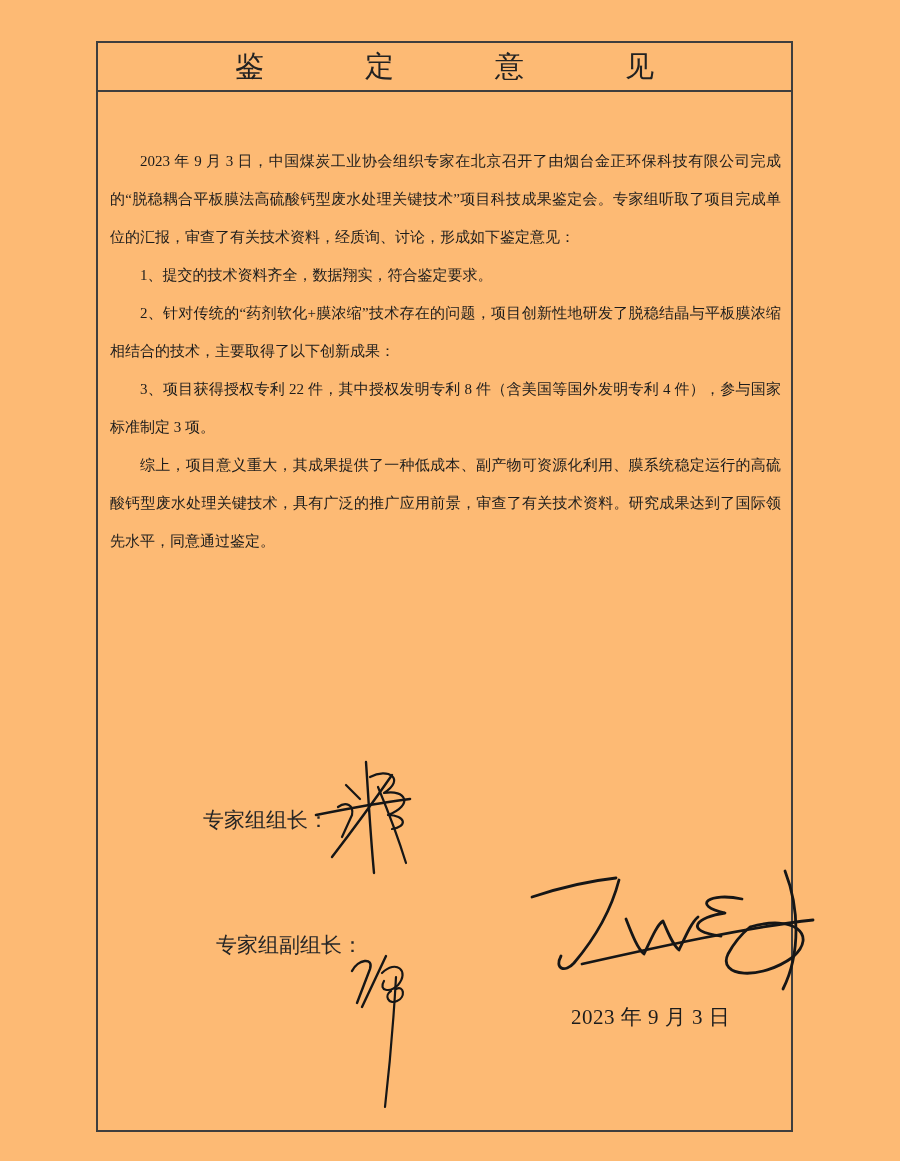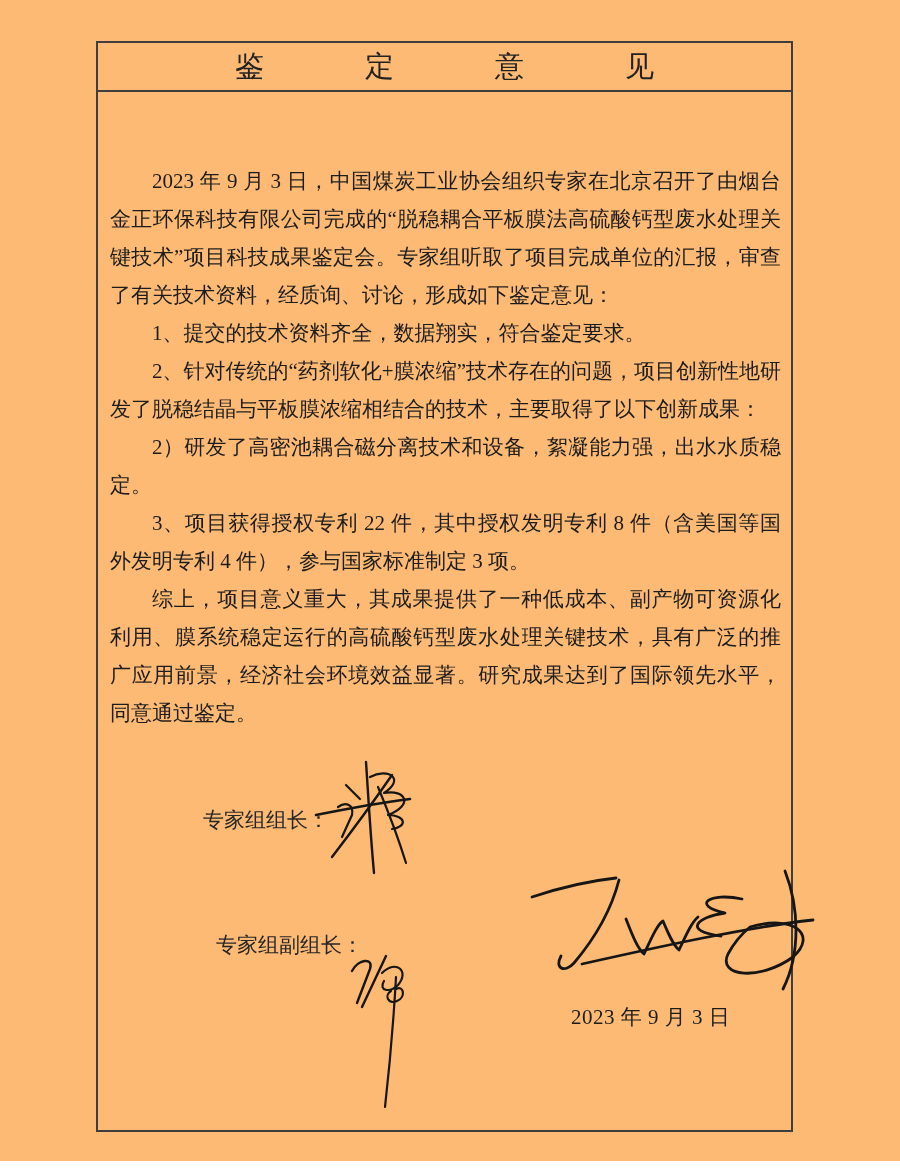--- a/index.html
+++ b/index.html
@@ -33,24 +33,23 @@
   .doc-title {
     font-size: 29px;
     line-height: 1;
     letter-spacing: 101px;   
     margin-right: -101px;    
     white-space: nowrap;
     color: #222222;
   }
   .doc-body {
     padding: 50px 10px 0 12px;
-    font-size: 21px;
+    font-size: 15px;
     line-height: 38px;
     text-align: justify;
-    margin-top: 20px;
   }
   .doc-body p {
     margin: 0;
     text-indent: 2em;
   }
   .sig-label {
     position: absolute;
     font-size: 21px;
     white-space: nowrap;
     color: #262626;
@@ -87,23 +86,22 @@
   <div class="doc-box">
 
     <div class="title-row">
       <div class="doc-title">鉴定意见</div>
     </div>
 
     <div class="doc-body">
       <p>2023 年 9 月 3 日，中国煤炭工业协会组织专家在北京召开了由烟台金正环保科技有限公司完成的“脱稳耦合平板膜法高硫酸钙型废水处理关键技术”项目科技成果鉴定会。专家组听取了项目完成单位的汇报，审查了有关技术资料，经质询、讨论，形成如下鉴定意见：</p>
       <p>1、提交的技术资料齐全，数据翔实，符合鉴定要求。</p>
       <p>2、针对传统的“药剂软化+膜浓缩”技术存在的问题，项目创新性地研发了脱稳结晶与平板膜浓缩相结合的技术，主要取得了以下创新成果：</p>
-      <p>2）研发了高密池耦合磁分离技术和设备，絮凝能力强，出水水质稳定。</p>
       <p>3、项目获得授权专利 22 件，其中授权发明专利 8 件（含美国等国外发明专利 4 件），参与国家标准制定 3 项。</p>
-      <p>综上，项目意义重大，其成果提供了一种低成本、副产物可资源化利用、膜系统稳定运行的高硫酸钙型废水处理关键技术，具有广泛的推广应用前景，经济社会环境效益显著。研究成果达到了国际领先水平，同意通过鉴定。</p>
+      <p>综上，项目意义重大，其成果提供了一种低成本、副产物可资源化利用、膜系统稳定运行的高硫酸钙型废水处理关键技术，具有广泛的推广应用前景，审查了有关技术资料。研究成果达到了国际领先水平，同意通过鉴定。</p>
     </div>
 
     <div class="sig-label chairman-label">专家组组长：</div>
 
     <svg class="sig-svg chairman-sig" width="110" height="118" viewBox="0 0 110 118">
       <path d="M4,56 C34,50 66,44 98,40" stroke-width="2.6"></path>
       <path d="M54,3 C56,32 58,70 62,114" stroke-width="2.4"></path>
       <path d="M80,16 C62,42 40,72 20,98" stroke-width="2.4"></path>
       <path d="M66,28 C76,52 86,78 94,104" stroke-width="2.2"></path>
       <path d="M58,18 C76,8 94,20 72,34 C94,30 102,46 76,56 C94,56 96,68 80,70" stroke-width="2.2"></path>

